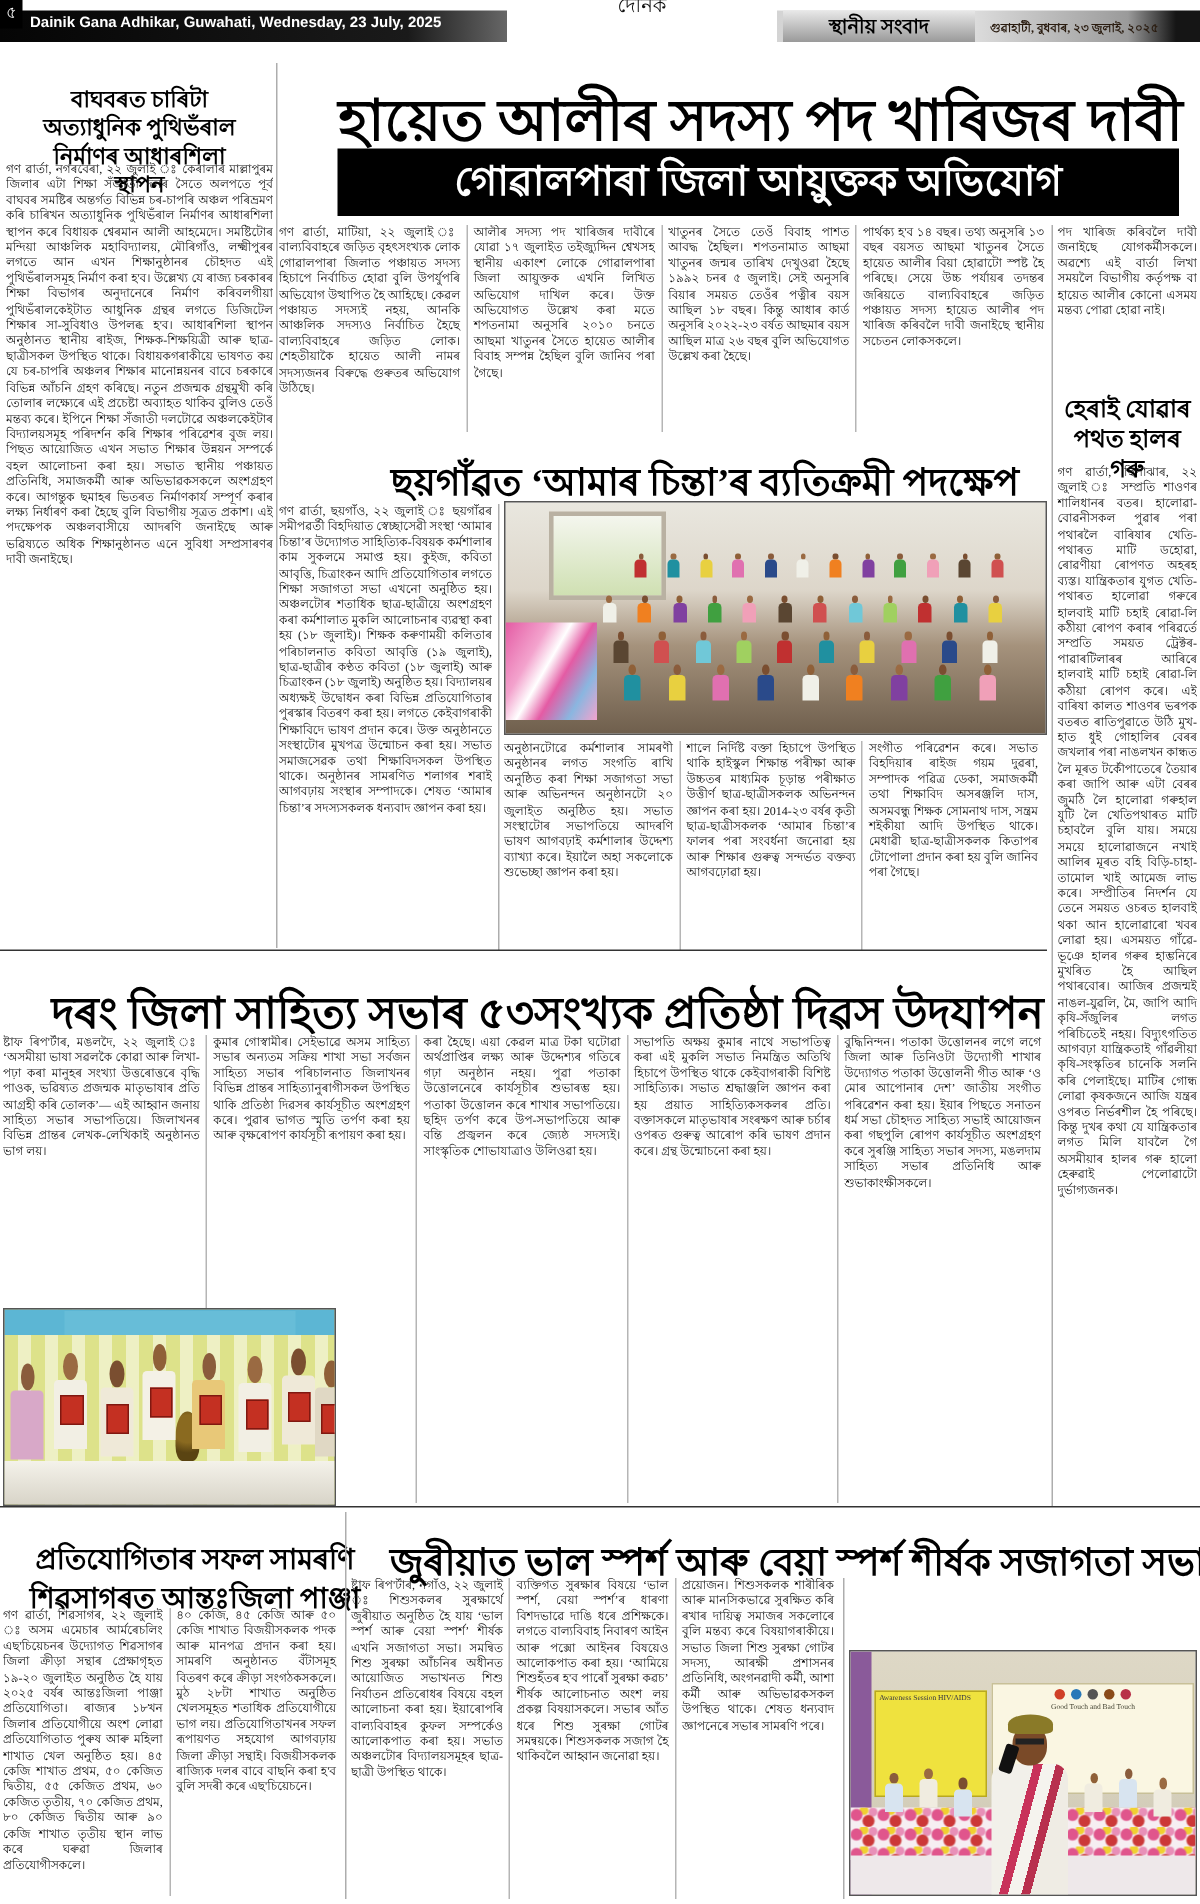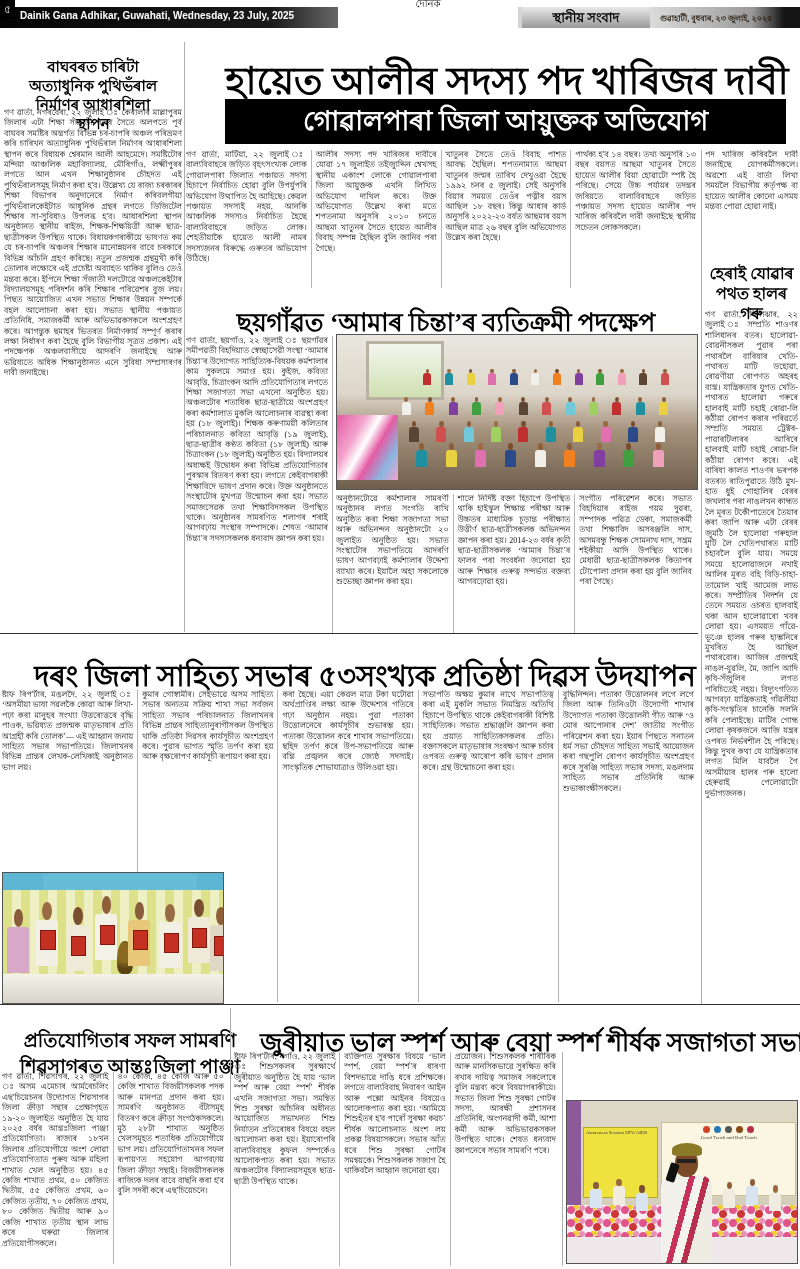--- a/index.html
+++ b/index.html
@@ -15,21 +15,21 @@
   .hrule{position:absolute;height:1px;background:#333;}
   h1,h2,h3{margin:16px;font-weight:bold;}
   
   #band{left:0;top:7px;width:800px;height:21px;
     background:linear-gradient(to right,#050505 0%,#1a1a1a 34%,#777 44%,#c8c8c8 52%,#e2e2e2 80%,#9a9a9a 94%,#151515 98%);}
   #pageno{left:0;top:0;width:15px;height:19px;background:#000;color:#fff;font-size:11px;
     font-family:"Liberation Sans",sans-serif;text-align:center;line-height:19px;}
   #engdate{left:20px;top:10px;width:320px;color:#fff;font-size:10px;font-weight:bold;
     font-family:"Liberation Sans",sans-serif;}
   #mast{left:338px;top:0;width:180px;height:34px;background:#fff;text-align:center;}
-  #mast .tiny{font-size:10px;line-height:7px;}
+  #mast .tiny{font-size:13px;line-height:7px;}
   #mast .big{font-size:22px;font-weight:bold;line-height:24px;letter-spacing:1px;}
   #localbox{left:522px;top:7px;width:128px;height:21px;background:linear-gradient(#e8e8e8,#9a9a9a);
     text-align:center;font-size:13px;font-weight:bold;line-height:21px;color:#000;}
   #asdate{left:660px;top:12px;width:130px;font-size:8px;color:#2a1c10;font-weight:bold;}
   
   .hl{text-align:center;font-weight:bold;color:#000;}
   #subhead{background:#000;color:#fff;text-align:center;}
   
   .photo{border:1px solid #555;overflow:hidden;}
   .person{position:absolute;}
@@ -101,21 +101,21 @@
 </div>
 
 <div class="vrule" style="left:701px;top:150px;height:854px;"></div>
 <div class="abs just body-txt" style="left:705px;top:150px;width:93px;height:106px;">পদ খাৰিজ কৰিবলৈ দাবী জনাইছে যোগকৰ্মীসকলে। অৱশ্যে এই বাৰ্তা লিখা সময়লৈ বিভাগীয় কৰ্তৃপক্ষ বা হায়েত আলীৰ কোনো এসময মন্তব্য পোৱা হোৱা নাই।</div>
 <div class="abs hl" style="left:705px;top:264px;width:93px;font-size:16px;line-height:20px;">
   <div>হেৰাই যোৱাৰ</div>
   <div>পথত হালৰ গৰু</div>
 </div>
 <div class="abs just body-txt" style="left:705px;top:310px;width:93px;height:692px;">গণ ৱাৰ্তা, ছিপাঝাৰ, ২২ জুলাই ঃ সম্প্ৰতি শাওণৰ শালিধানৰ বতৰ। হালোৱা-বোৱনীসকল পুৱাৰ পৰা পথাৰলৈ বাৰিষাৰ খেতি-পথাৰত মাটি ডহোৱা, ৰোৱণীয়া ৰোপণত অহৰহ ব্যস্ত। যান্ত্ৰিকতাৰ যুগত খেতি-পথাৰত হালোৱা গৰুৰে হালবাই মাটি চহাই ৰোৱা-লি কঠীয়া ৰোপণ কৰাৰ পৰিৱৰ্তে সম্প্ৰতি সময়ত ট্ৰেক্টৰ-পাৱাৰটিলাৰৰ আৰিৰে হালবাই মাটি চহাই ৰোৱা-লি কঠীয়া ৰোপণ কৰে। এই বাৰিষা কালত শাওণৰ ভৰপক বতৰত ৰাতিপুৱাতে উঠি মুখ-হাত ধুই গোহালিৰ বেৰৰ জখলাৰ পৰা নাঙলখন কান্ধত লৈ মূৰত টৰ্কৌপাতেৰে তৈয়াৰ কৰা জাপি আৰু এটা বেৰৰ জুমঠি লৈ হালোৱা গৰুহাল যুটি লৈ খেতিপথাৰত মাটি চহাবলৈ বুলি যায়। সময়ে সময়ে হালোৱাজনে নখাই আলিৰ মূৰত বহি বিড়ি-চাহা-তামোল খাই আমেজ লাভ কৰে। সম্প্ৰীতিৰ নিদৰ্শন যে তেনে সময়ত ওচৰত হালবাই থকা আন হালোৱাৰো খবৰ লোৱা হয়। এসময়ত গাঁৱে-ভূঞে হালৰ গৰুৰ হাম্ভনিৰে মুখৰিত হৈ আছিল পথাৰবোৰ। আজিৰ প্ৰজন্মই নাঙল-যুৱলি, মৈ, জাপি আদি কৃষি-সঁজুলিৰ লগত পৰিচিতেই নহয়। বিদ্যুৎগতিত আগবঢ়া যান্ত্ৰিকতাই গাঁৱলীয়া কৃষি-সংস্কৃতিৰ চানেকি সলনি কৰি পেলাইছে। মাটিৰ গোন্ধ লোৱা কৃষকজনে আজি যন্ত্ৰৰ ওপৰত নিৰ্ভৰশীল হৈ পৰিছে। কিন্তু দুখৰ কথা যে যান্ত্ৰিকতাৰ লগত মিলি যাবলৈ গৈ অসমীয়াৰ হালৰ গৰু হালো হেৰুৱাই পেলোৱাটো দুৰ্ভাগ্যজনক।</div>
 
-<h2 class="abs hl" style="left:174px;top:290px;width:512px;font-size:25px;line-height:34px;">ছয়গাঁৱত ‘আমাৰ চিন্তা’ৰ ব্যতিক্ৰমী পদক্ষেপ</h2>
+<h2 class="abs hl" style="left:198px;top:290px;width:512px;font-size:25px;line-height:34px;">ছয়গাঁৱত ‘আমাৰ চিন্তা’ৰ ব্যতিক্ৰমী পদক্ষেপ</h2>
 <div class="abs just body-txt" style="left:186px;top:336px;width:142px;height:298px;">গণ ৱাৰ্তা, ছয়গাঁও, ২২ জুলাই ঃ ছয়গাঁৱৰ সমীপৱৰ্তী বিহদিয়াত স্বেচ্ছাসেৱী সংস্থা ‘আমাৰ চিন্তা’ৰ উদ্যোগত সাহিত্যিক-বিষয়ক কৰ্মশালাৰ কাম সুকলমে সমাপ্ত হয়। কুইজ, কবিতা আবৃত্তি, চিত্ৰাংকন আদি প্ৰতিযোগিতাৰ লগতে শিক্ষা সজাগতা সভা এখনো অনুষ্ঠিত হয়। অঞ্চলটোৰ শতাধিক ছাত্ৰ-ছাত্ৰীয়ে অংশগ্ৰহণ কৰা কৰ্মশালাত মুকলি আলোচনাৰ ব্যৱস্থা কৰা হয় (১৮ জুলাই)। শিক্ষক কৰুণাময়ী কলিতাৰ পৰিচালনাত কবিতা আবৃত্তি (১৯ জুলাই), ছাত্ৰ-ছাত্ৰীৰ কণ্ঠত কবিতা (১৮ জুলাই) আৰু চিত্ৰাংকন (১৮ জুলাই) অনুষ্ঠিত হয়। বিদ্যালয়ৰ অধ্যক্ষই উদ্বোধন কৰা বিভিন্ন প্ৰতিযোগিতাৰ পুৰস্কাৰ বিতৰণ কৰা হয়। লগতে কেইবাগৰাকী শিক্ষাবিদে ভাষণ প্ৰদান কৰে। উক্ত অনুষ্ঠানতে সংস্থাটোৰ মুখপত্ৰ উন্মোচন কৰা হয়। সভাত সমাজসেৱক তথা শিক্ষাবিদসকল উপস্থিত থাকে। অনুষ্ঠানৰ সামৰণিত শলাগৰ শৰাই আগবঢ়ায় সংস্থাৰ সম্পাদকে। শেষত ‘আমাৰ চিন্তা’ৰ সদস্যসকলক ধন্যবাদ জ্ঞাপন কৰা হয়।</div>
 <div class="vrule" style="left:332px;top:336px;height:298px;"></div>
 
 <div class="abs photo" id="photo1" style="left:336px;top:334px;width:360px;height:154px;">
   <div class="abs" id="p1window"></div>
   <div class="abs" id="p1table"></div>
 <div class="person" style="left: 24%; top: 22%; width: 8px; height: 16px;">
       <i style="background:#8a5c3c"></i>
       <b style="background:#c03030"></b>
     </div>

